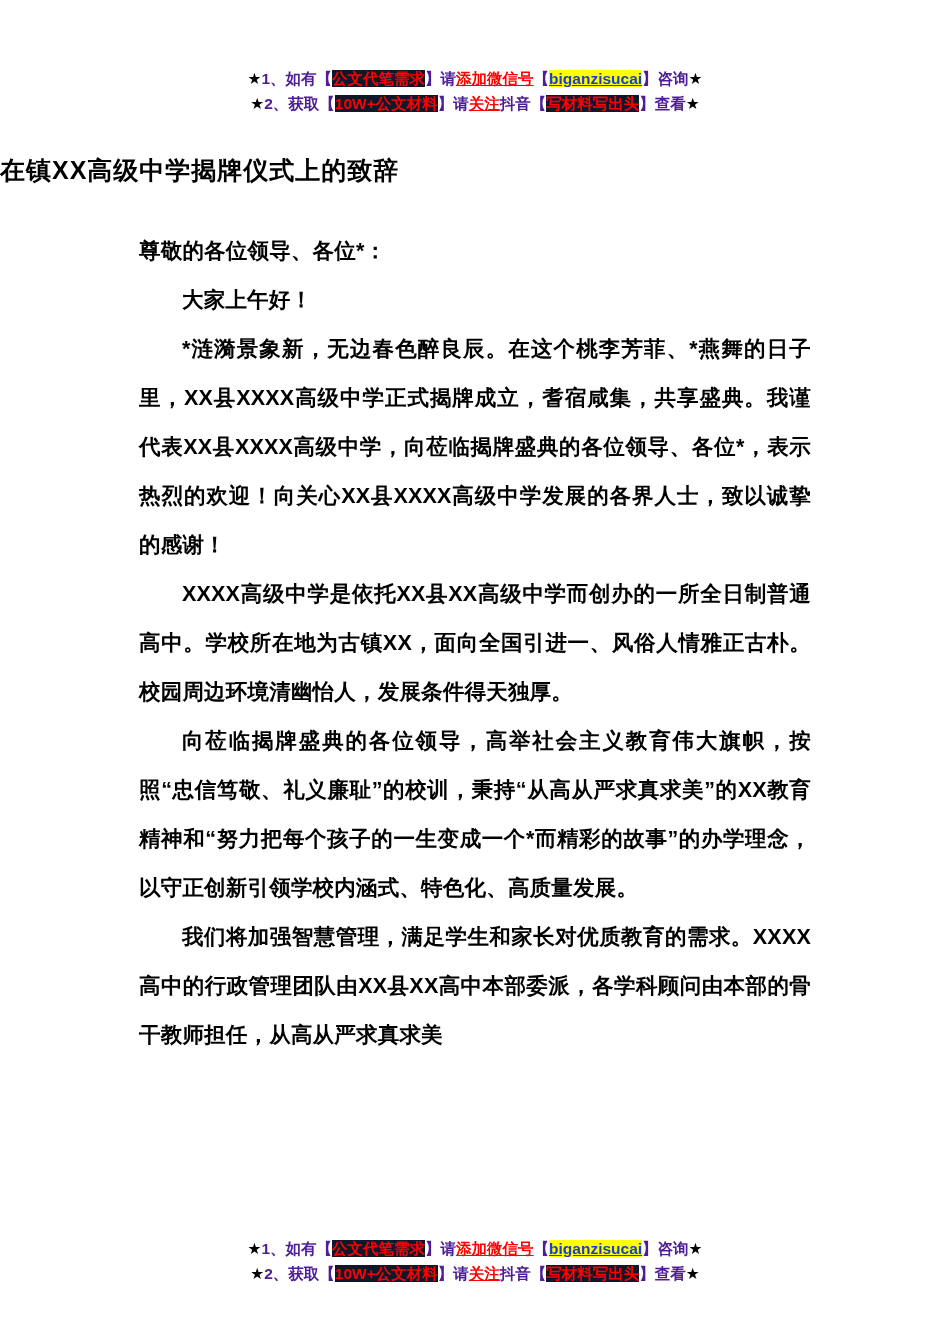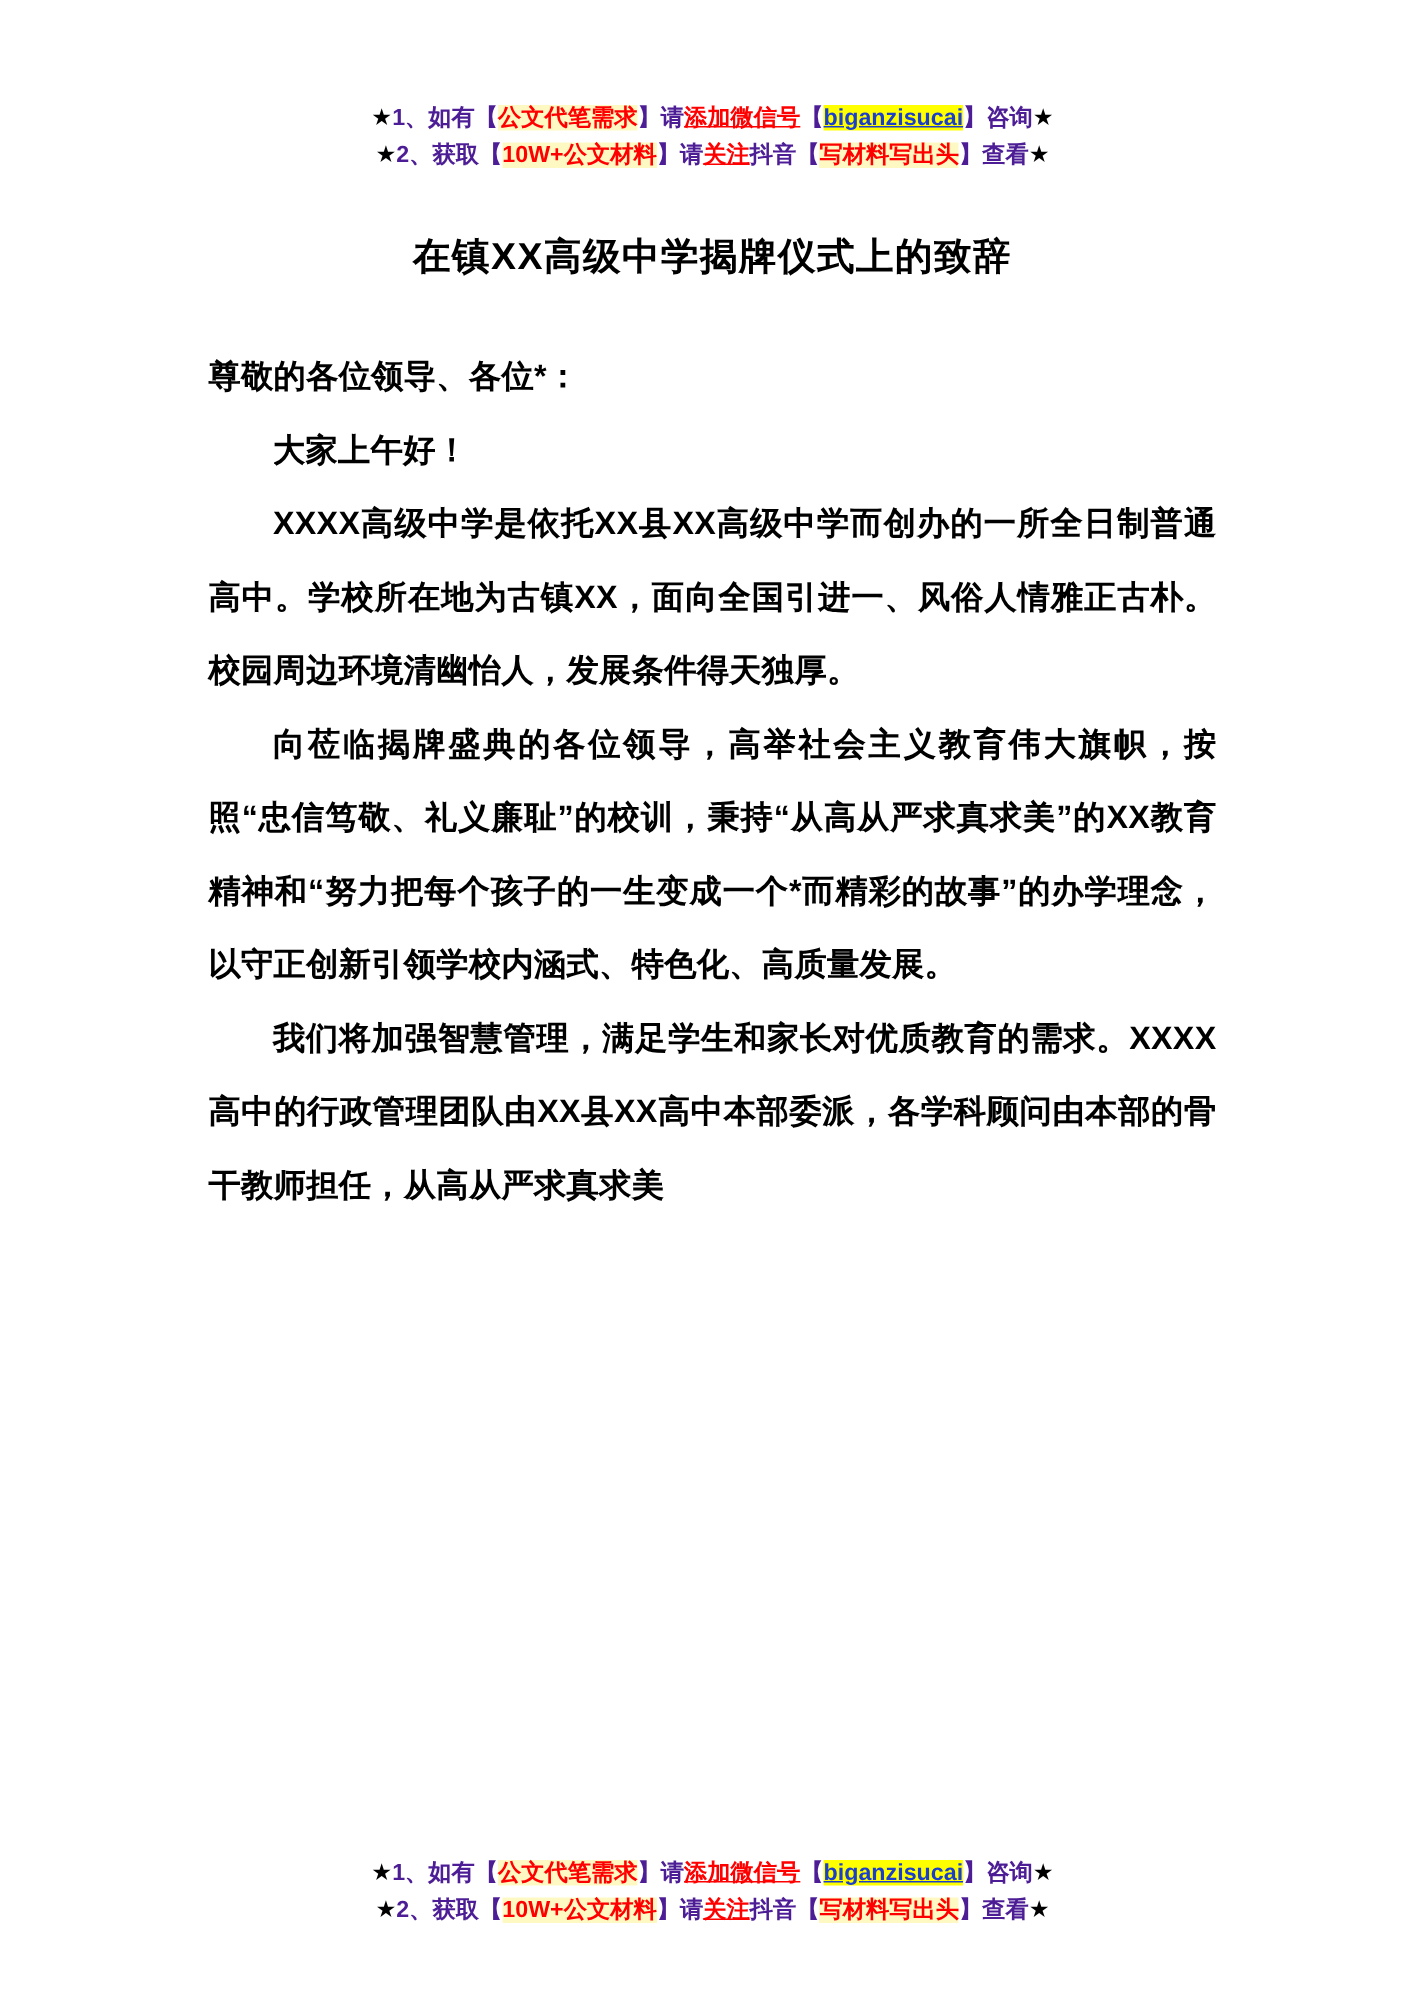--- a/index.html
+++ b/index.html
@@ -31,21 +31,21 @@
     font-weight: bold;
     line-height: 1.62;
     letter-spacing: 0px;
   }
   .promo-line {
     white-space: nowrap;
   }
   .promo .star { color: #000; }
   .promo .plain { color: #4c1d95; }
   .promo .hl-yellow-red {
-    background: #fef9c3;
+    background: #0f172a;
     color: #ff0000;
   }
   .promo .hl-yellow-blue {
     background: #ffff00;
     color: #1a3fcc;
     text-decoration: underline;
   }
   .promo .red-underline {
     color: #ff0000;
     text-decoration: underline;
@@ -56,21 +56,20 @@
   }
   .promo-bottom {
     position: absolute;
     left: 0;
     bottom: 58px;
     width: 100%;
   }
 
   
   .doc-title {
-    text-align: center;
     font-size: 25px;
     font-weight: bold;
     margin-top: 38px;
     letter-spacing: 1px;
     color: #000;
   }
 
   
   .body-text {
     margin: 0 auto;
@@ -103,20 +102,21 @@
     <div class="promo-line">
       <span class="star">★</span><span class="plain">2、获取</span><span class="plain">【</span><span class="hl-yellow-red">10W+公文材料</span><span class="plain">】</span><span class="plain">请</span><span class="red-underline">关注</span><span class="plain">抖音</span><span class="plain">【</span><span class="hl-yellow-red">写材料写出头</span><span class="plain">】</span><span class="plain">查看</span><span class="star">★</span>
     </div>
   </div>
 
   <div class="doc-title">在镇XX高级中学揭牌仪式上的致辞</div>
 
   <div class="body-text">
     <p>尊敬的各位领导、各位*：</p>
     <p class="indent">大家上午好！</p>
+    <p class="indent">*涟漪景象新，无边春色醉良辰。在这个桃李芳菲、*燕舞的日子里，XX县XXXX高级中学正式揭牌成立，耆宿咸集，共享盛典。我谨代表XX县XXXX高级中学，向莅临揭牌盛典的各位领导、各位*，表示热烈的欢迎！向关心XX县XXXX高级中学发展的各界人士，致以诚挚的感谢！</p>
     <p class="indent">XXXX高级中学是依托XX县XX高级中学而创办的一所全日制普通高中。学校所在地为古镇XX，面向全国引进一、风俗人情雅正古朴。校园周边环境清幽怡人，发展条件得天独厚。</p>
     <p class="indent">向莅临揭牌盛典的各位领导，高举社会主义教育伟大旗帜，按照“忠信笃敬、礼义廉耻”的校训，秉持“从高从严求真求美”的XX教育精神和“努力把每个孩子的一生变成一个*而精彩的故事”的办学理念，以守正创新引领学校内涵式、特色化、高质量发展。</p>
     <p class="indent">我们将加强智慧管理，满足学生和家长对优质教育的需求。XXXX高中的行政管理团队由XX县XX高中本部委派，各学科顾问由本部的骨干教师担任，从高从严求真求美</p>
   </div>
 
   <div class="promo promo-bottom">
     <div class="promo-line">
       <span class="star">★</span><span class="plain">1、如有</span><span class="plain">【</span><span class="hl-yellow-red">公文代笔需求</span><span class="plain">】</span><span class="plain">请</span><span class="red-underline">添加微信号</span><span class="plain">【</span><span class="hl-yellow-blue">biganzisucai</span><span class="plain">】</span><span class="plain">咨询</span><span class="star">★</span>
     </div>
     <div class="promo-line">

